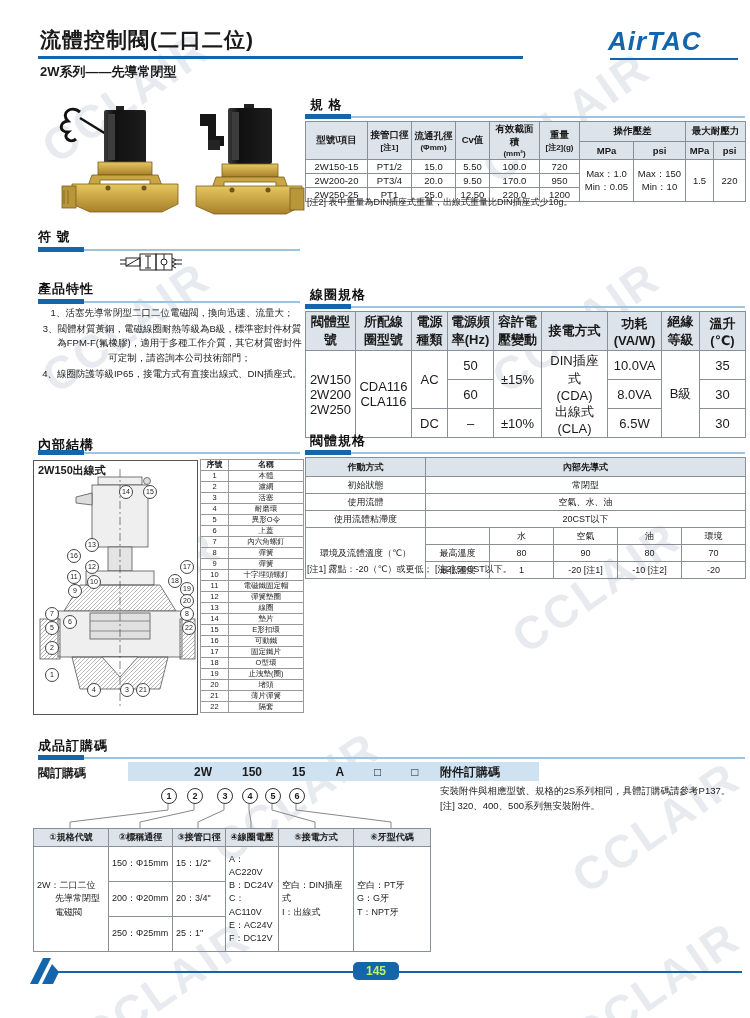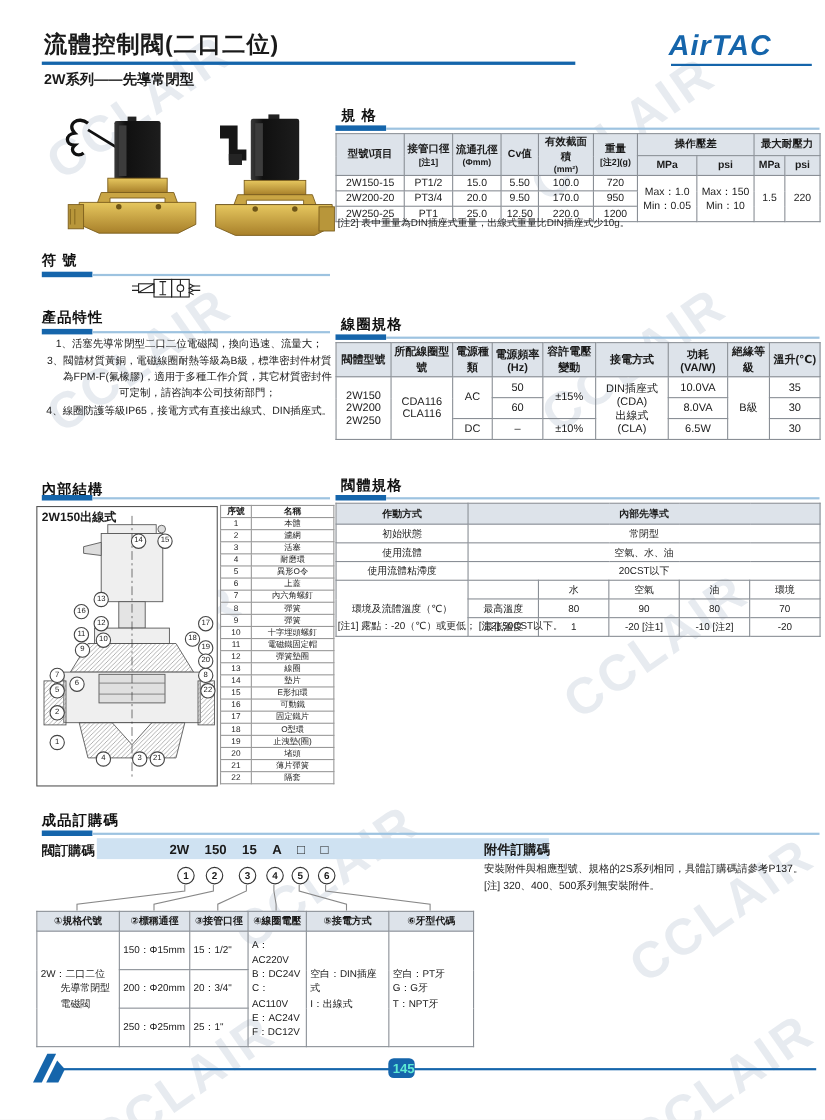--- a/index.html
+++ b/index.html
@@ -19,21 +19,21 @@
   .sec{font-size:13px;font-weight:bold;color:#111;letter-spacing:1px;}
   .bar{display:flex;align-items:flex-start;}
   .bar .dark{width:46px;height:5px;background:#1565ab;}
   .bar .light{flex:1;height:2px;background:#9dc3e0;margin-top:1.5px;}
   
   table{border-collapse:collapse;table-layout:fixed;}
   .tbl td,.tbl th{border:1px solid #8a8f96;text-align:center;vertical-align:middle;padding:1px 2px;}
   .tbl th{background:#dde3ea;font-weight:bold;}
   .spec{width:440px;font-size:9.5px;}
   .spec .sm{font-size:8px;display:block;font-weight:bold;}
-  .coil{width:440px;font-size:10px;padding-left:26px;}
+  .coil{width:440px;font-size:13px;padding-left:26px;}
   .coil td{height:16px;}
   .pre{white-space:pre-line;}
   .note{font-size:9px;color:#222;line-height:1.5;}
   
   .feat{font-size:9.5px;line-height:1.55;text-align:center;}
   .feat div{padding-left:15px;text-indent:-15px;margin-bottom:1px;}
   
   .diagbox{border:1px solid #555;background:#fff;}
   .diaglabel{position:absolute;left:4px;top:2px;font-size:11px;font-weight:bold;}
   .parts{width:103px;font-size:7.5px;}
@@ -41,34 +41,34 @@
   .parts th{background:#fff;font-size:8px;}
   .balloon{position:absolute;width:12px;height:12px;border:1px solid #444;border-radius:50%;
            background:#fff;font-size:7px;line-height:12px;text-align:center;}
   
   .vbody{width:440px;font-size:9px;}
   .vbody td{height:14px;}
   .vbody th{height:16px;}
   
   .ordlabel{font-size:12px;font-weight:bold;}
   .codestrip{background:#cfe2f2;height:19px;display:flex;align-items:center;
-             padding-left:66px;gap:14px;font-size:12px;font-weight:bold;}
+             padding-left:66px;gap:30px;font-size:12px;font-weight:bold;margin-left:40px;}
   .circ{position:absolute;width:14px;height:14px;border:1.2px solid #333;border-radius:50%;
         background:#fff;font-size:9px;font-weight:bold;line-height:14px;text-align:center;}
   .legend{width:397px;font-size:9px;}
   .legend th{height:15px;font-size:9px;}
   .legend td{text-align:left;padding:2px 3px;line-height:1.45;}
   .legend tr.body td{height:30px;}
   
   .acc-title{font-size:12px;font-weight:bold;}
   .acc-text{font-size:9.5px;line-height:1.6;}
   
   .footrule{background:#1565ab;height:2px;}
-  .pagebadge{background:#1565ab;color:#5eead4;font-size:12px;font-weight:bold;border-radius:5px;
-             width:24px;height:18px;text-align:right;line-height:18px;}
+  .pagebadge{background:#1565ab;color:#bef264;font-size:12px;font-weight:bold;border-radius:5px;
+             width:46px;height:18px;text-align:center;line-height:18px;}
 </style>
 </head>
 <body>
 
 <div id="page">
 
   <div class="wm" style="left:30px;top:70px">CCLAIR</div>
   <div class="wm" style="left:470px;top:90px">CCLAIR</div>
   <div class="wm" style="left:30px;top:300px">CCLAIR</div>
   <div class="wm" style="left:480px;top:300px">CCLAIR</div>

